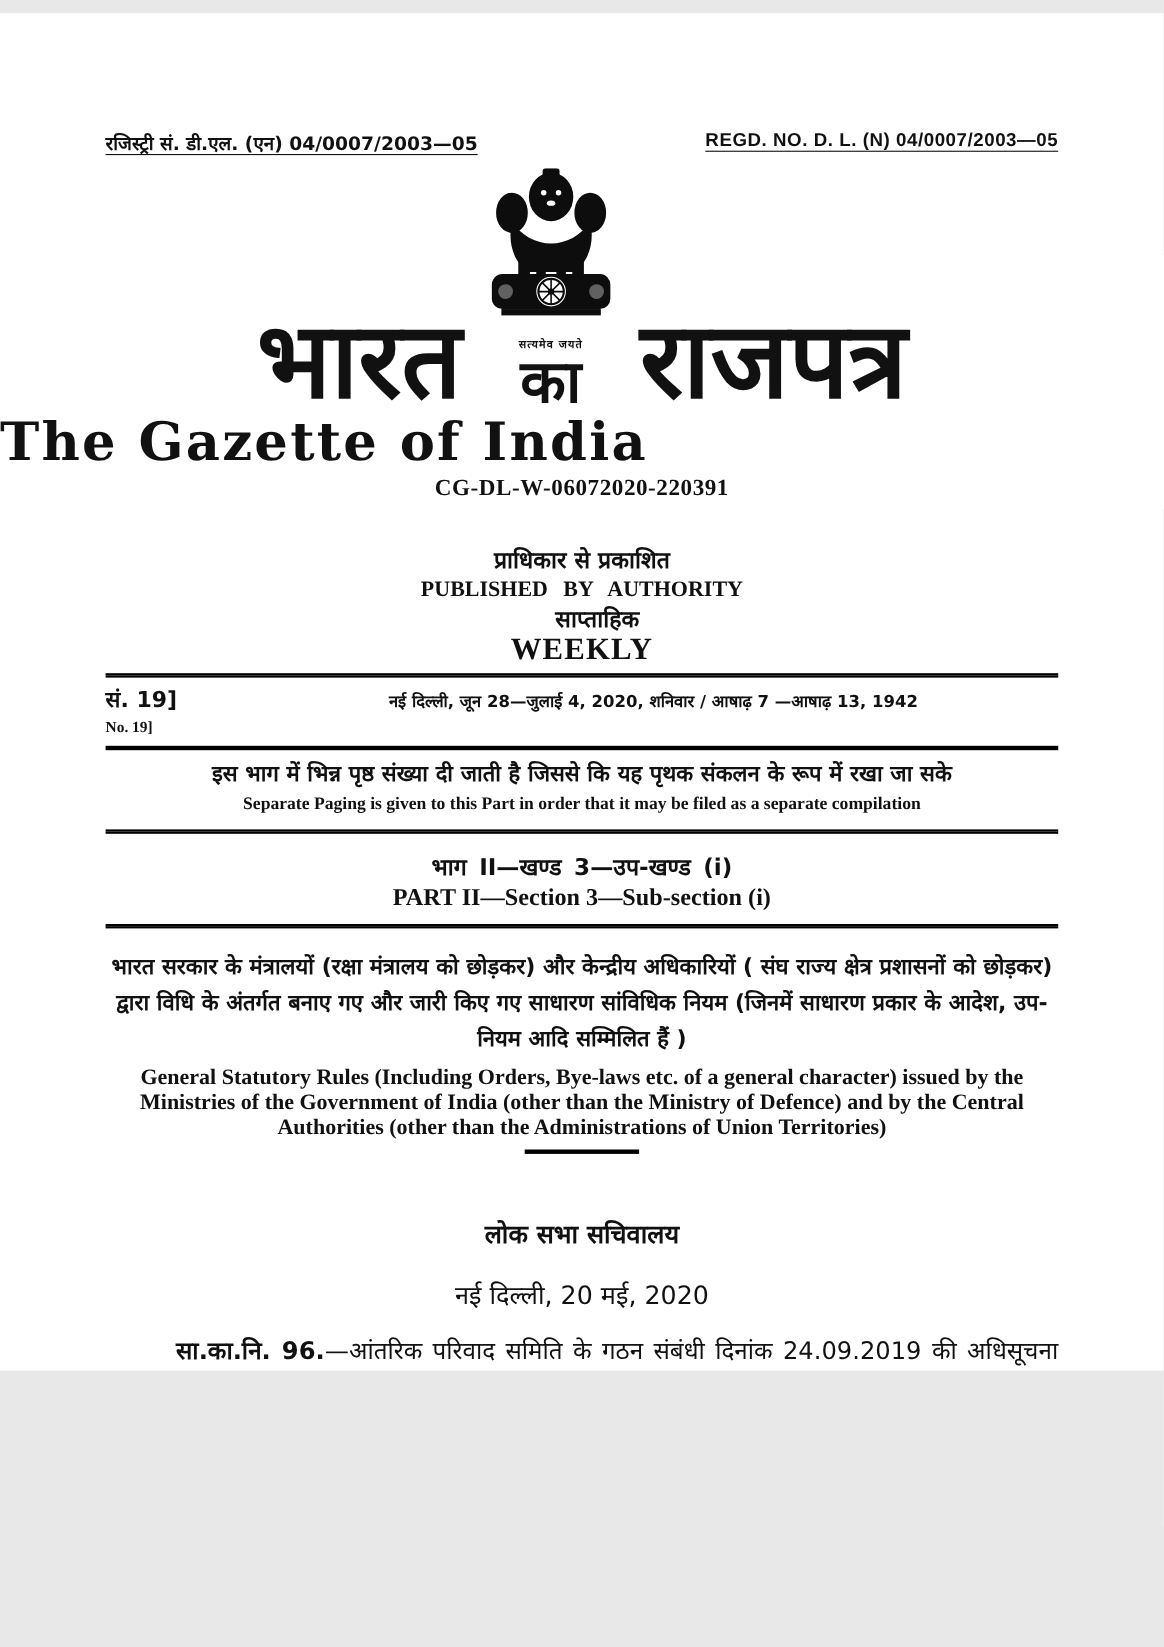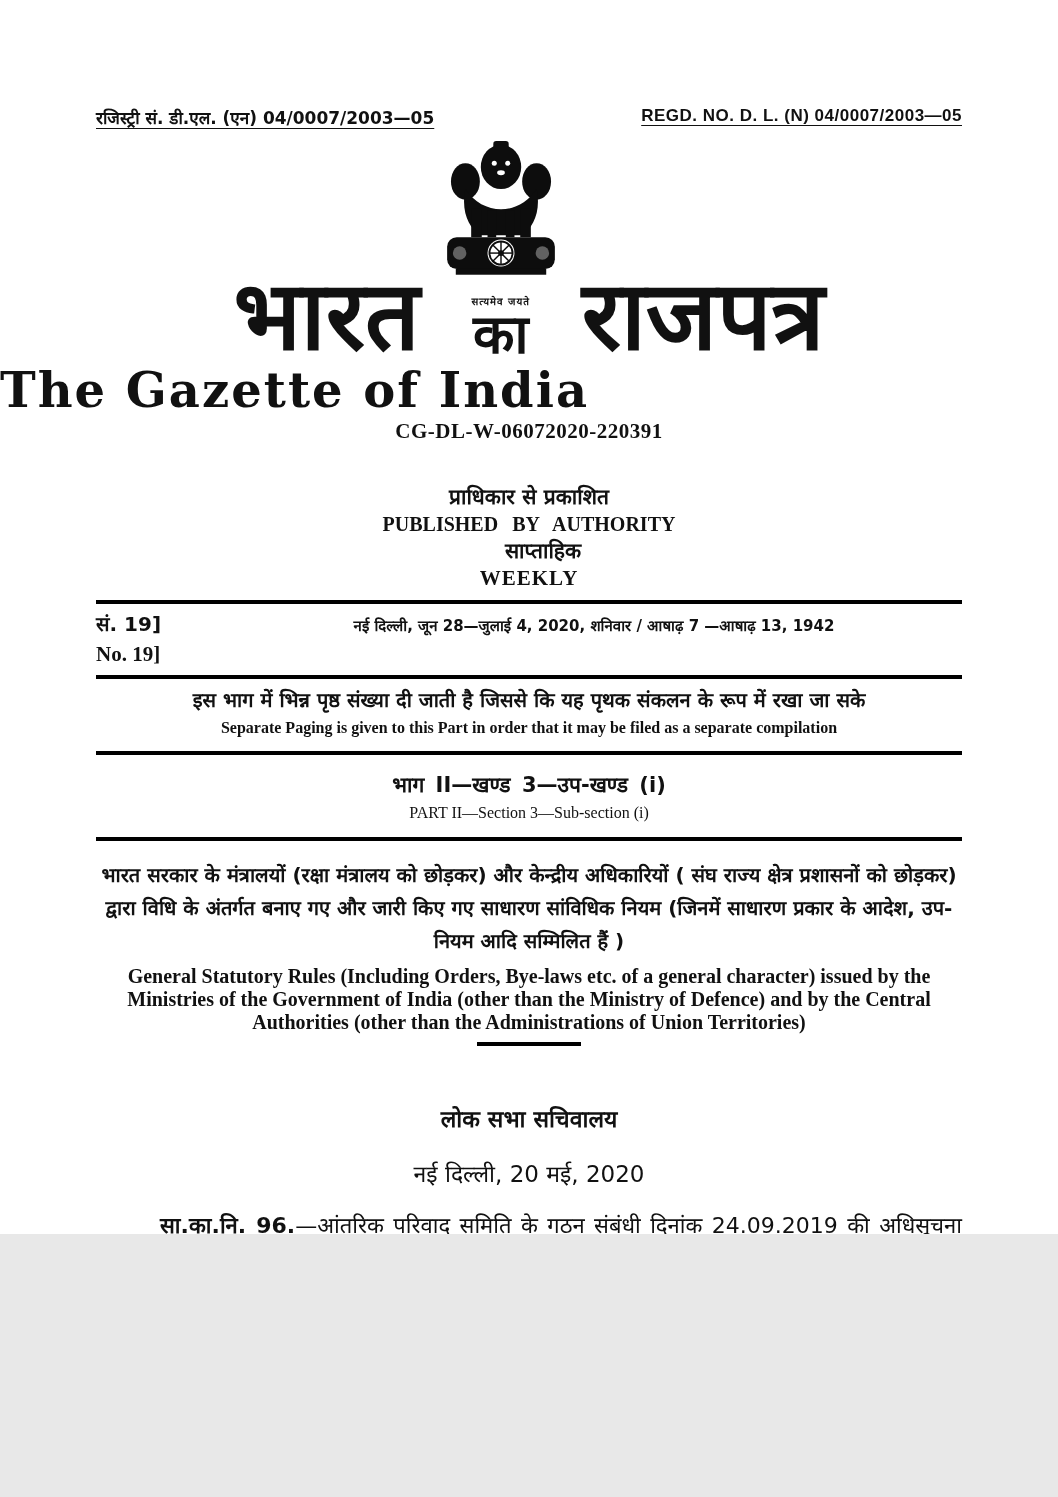--- a/index.html
+++ b/index.html
@@ -1,20 +1,20 @@
 <!DOCTYPE html>
 <html><head>
 <meta charset="utf-8">
 <style>
   * { margin:0; padding:0; box-sizing:border-box; }
   html,body { background:#e8e8e8; }
   .page {
     position:relative;
     width:1058px; height:1234px;
-    margin:0 auto;
+    margin:12px auto;
     background:#ffffff;
     color:#111;
     font-family:"DejaVu Sans", sans-serif;
     overflow:hidden;
   }
 
   
   .regline {
     display:flex; justify-content:space-between;
     margin:106px 96px 0;
@@ -54,41 +54,41 @@
 
   .code-hi { text-align:center; margin-top:56px; font-size:22px; }
   .code-en { text-align:center; margin-top:1px; font-size:21px; font-weight:bold;
              font-family:"Liberation Serif", serif; letter-spacing:0.5px; }
 
   .authority { margin-top:40px; text-align:center; }
   .authority div { line-height:27px; }
   .auth-hi { font-size:21px; font-weight:bold; }
   .auth-en { font-size:20px; font-weight:bold; font-family:"Liberation Serif", serif; word-spacing:9px; }
   .weekly-hi { font-size:21px; font-weight:bold;padding-left:28px; }
-  .weekly-en { font-size:21px; font-weight:bold; font-family:"Liberation Serif", serif; letter-spacing:1px; }
+  .weekly-en { font-size:28px; font-weight:bold; font-family:"Liberation Serif", serif; letter-spacing:1px; }
 
   .drule { margin:0 96px; height:3px; border-top:2px solid #000; border-bottom:2px solid #000; }
   .drule.first { margin-top:8px; }
 
   
   .issue-rows { margin:0 96px; padding:6px 0 8px; }
   .issue-row { display:flex; align-items:baseline; }
   .issue-no { width:130px; font-weight:bold; font-size:20px; }
-  .issue-no.en { font-family:"Liberation Serif", serif; font-size:21px; }
+  .issue-no.en { font-family:"Liberation Serif", serif; font-size:14px; }
   .issue-date { flex:1; text-align:center; font-weight:bold; }
   .issue-date.hi { font-size:15px; line-height:32px; }
   .issue-date.en { font-family:"Liberation Serif", serif; font-size:19px; line-height:30px; }
 
   .paging { margin:0 96px; padding:8px 0 10px; text-align:center; }
   .paging .hi { font-size:20px; font-weight:bold; line-height:27px; }
   .paging .en { font-size:16px; font-weight:bold; font-family:Liberation Serif, serif; line-height:27px; }
 
   .part { margin:0 96px; padding:16px 0 10px; text-align:center; }
   .part .hi { font-size:21px; font-weight:bold; word-spacing:4px; line-height:28px; }
-  .part .en { font-size:16px; font-weight:normal; font-family:"Liberation Serif", serif; line-height:28px; }
+  .part .en { font-size:22px; font-weight:bold; font-family:"Liberation Serif", serif; line-height:28px; }
 
   .desc-hi {
     margin:18px 96px 0; text-align:center;
     font-size:20px; font-weight:bold; line-height:33px;
   }
   .desc-en {
     margin:7px 110px 0; text-align:center;
     font-family:"Liberation Serif", serif;
     font-size:20px; font-weight:bold; line-height:23px;
   }

